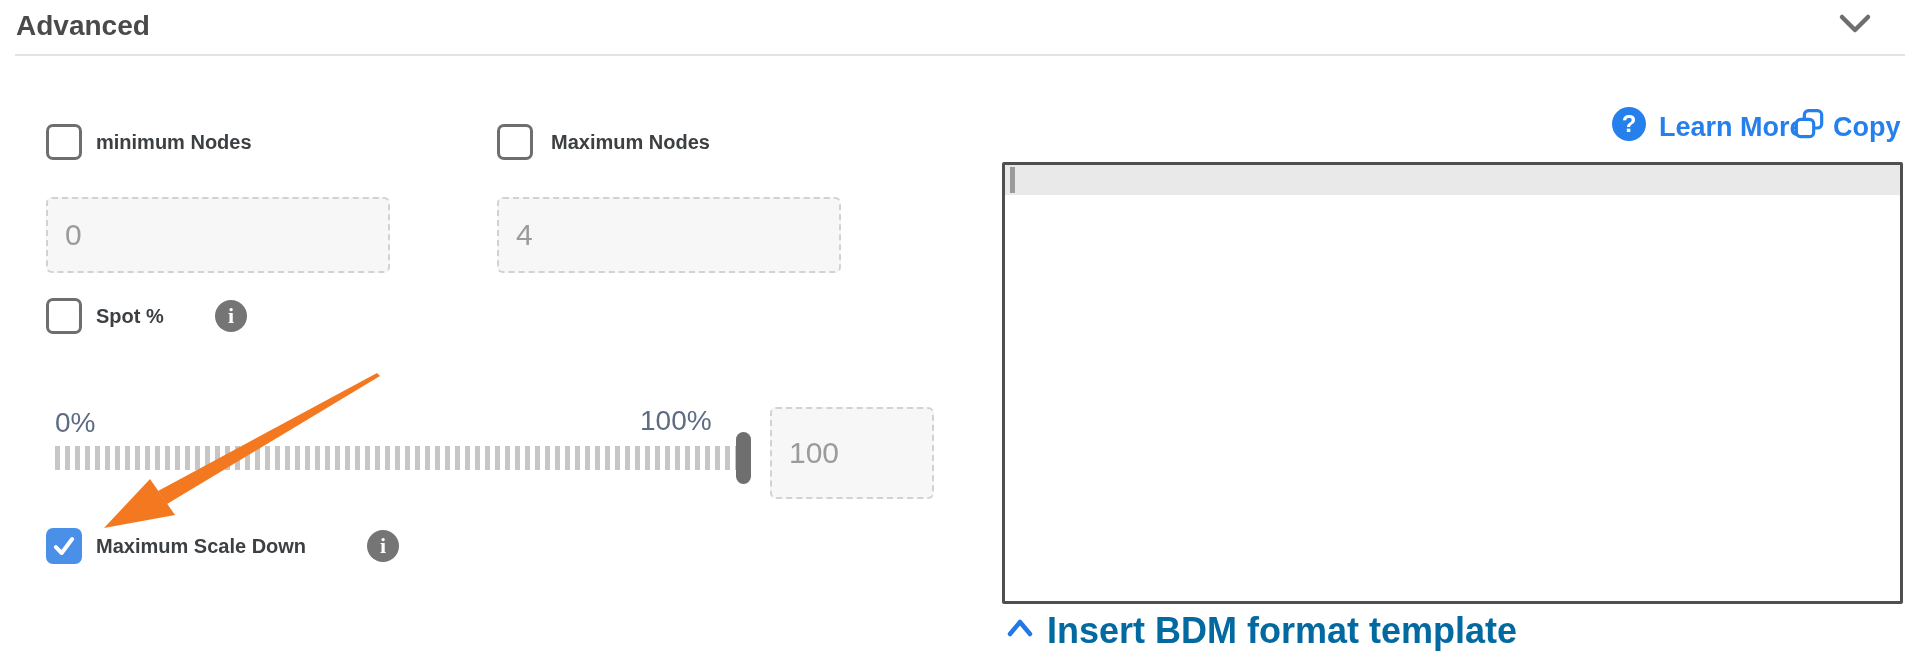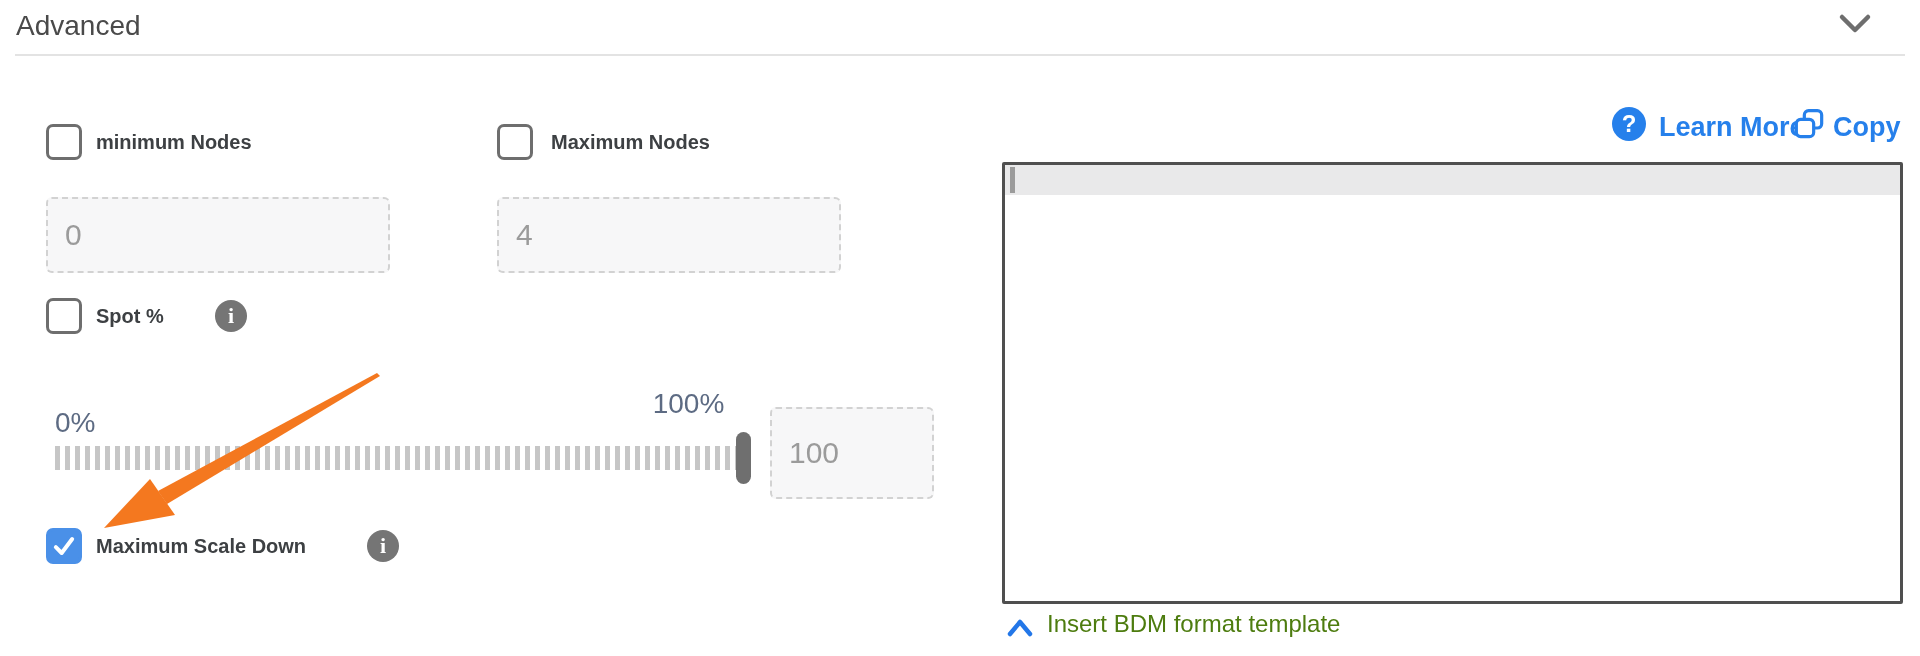--- a/index.html
+++ b/index.html
@@ -3,21 +3,21 @@
 <meta charset="utf-8">
 <style>
   html,body{margin:0;padding:0;background:#fff;}
   .canvas{
     position:relative;width:1920px;height:656px;background:#ffffff;
     font-family:"Liberation Sans",sans-serif;overflow:hidden;
   }
   .abs{position:absolute;}
 
   
-  .section-title{left:16px;top:10px;font-size:28px;color:#4a4a4a;font-weight:400;}
+  .section-title{left:16px;top:10px;font-size:28px;color:#4a4a4a;font-weight:700;}
   .header-chevron{left:1838px;top:13px;width:34px;height:22px;}
   .divider{left:15px;top:54px;width:1890px;height:2px;background:#e3e3e3;}
 
   
   .cb{width:36px;height:36px;box-sizing:border-box;border:3.5px solid #6e6e6e;
       border-radius:7px;background:#fff;cursor:pointer;}
   .cb svg{display:none;width:28px;height:28px;margin:1px;}
   .cb[data-checked="true"]{background:#4a90e8;border-color:#4a90e8;}
   .cb[data-checked="true"] svg{display:block;}
   .cb-label{font-size:20px;font-weight:600;color:#3d4043;line-height:36px;}
@@ -55,21 +55,21 @@
     width:34px;height:34px;border-radius:50%;background:#2680eb;color:#fff;
     font-size:24px;font-weight:bold;display:flex;align-items:center;
     justify-content:center;cursor:pointer;
   }
   .editor{
     box-sizing:border-box;border:3px solid #4f4f4f;border-radius:2px;
     background:#fff;cursor:text;
   }
   .editor-active-line{position:absolute;left:0;top:0;right:0;height:30px;background:#e9e9ea;}
   .editor-cursor{position:absolute;left:5px;top:2px;width:5px;height:26px;background:#9b9b9b;}
-  .insert-link-text{font-size:24px;font-weight:400;color:#4d7c0f;cursor:pointer;}
+  .insert-link-text{font-size:36px;font-weight:700;color:#0369a1;cursor:pointer;}
 
   .arrow-overlay{left:0;top:0;width:500px;height:656px;pointer-events:none;}
 </style>
 </head>
 <body>
 
 <div class="canvas">
 
   <div class="abs section-title">Advanced</div>
   <svg class="abs header-chevron" viewBox="0 0 34 22">
@@ -89,21 +89,21 @@
   <div class="abs cb-label" style="left:551px;top:124px;">Maximum Nodes</div>
   <input class="abs dashed-input" style="left: 497px; top: 197px; width: 344px; height: 76px;" placeholder="4">
 
   <div class="abs cb" style="left:46px;top:298px;" data-checked="false">
     
   </div>
   <div class="abs cb-label" style="left:96px;top:298px;">Spot %</div>
   <div class="abs info-icon" style="left:215px;top:300px;">i</div>
 
   <div class="abs slider-label" style="left:55px;top:407px;">0%</div>
-  <div class="abs slider-label" style="left:640px;top:388px;width:97px;text-align:center;">100%</div>
+  <div class="abs slider-label" style="left:640px;top:405px;width:97px;text-align:left;">100%</div>
   <div class="abs ticks" style="left:55px;top:446px;">
     <div class="slider-handle"></div>
   </div>
   <input class="abs dashed-input" style="left: 770px; top: 407px; width: 164px; height: 92px;" placeholder="100">
 
   <div class="abs cb" style="left:46px;top:528px;" data-checked="true">
     <svg viewBox="0 0 24 24">
         <polyline points="5,13 10,18 19,6" fill="none" stroke="#fff" stroke-width="3.4" stroke-linecap="round" stroke-linejoin="round"></polyline>
       </svg>
   </div>

